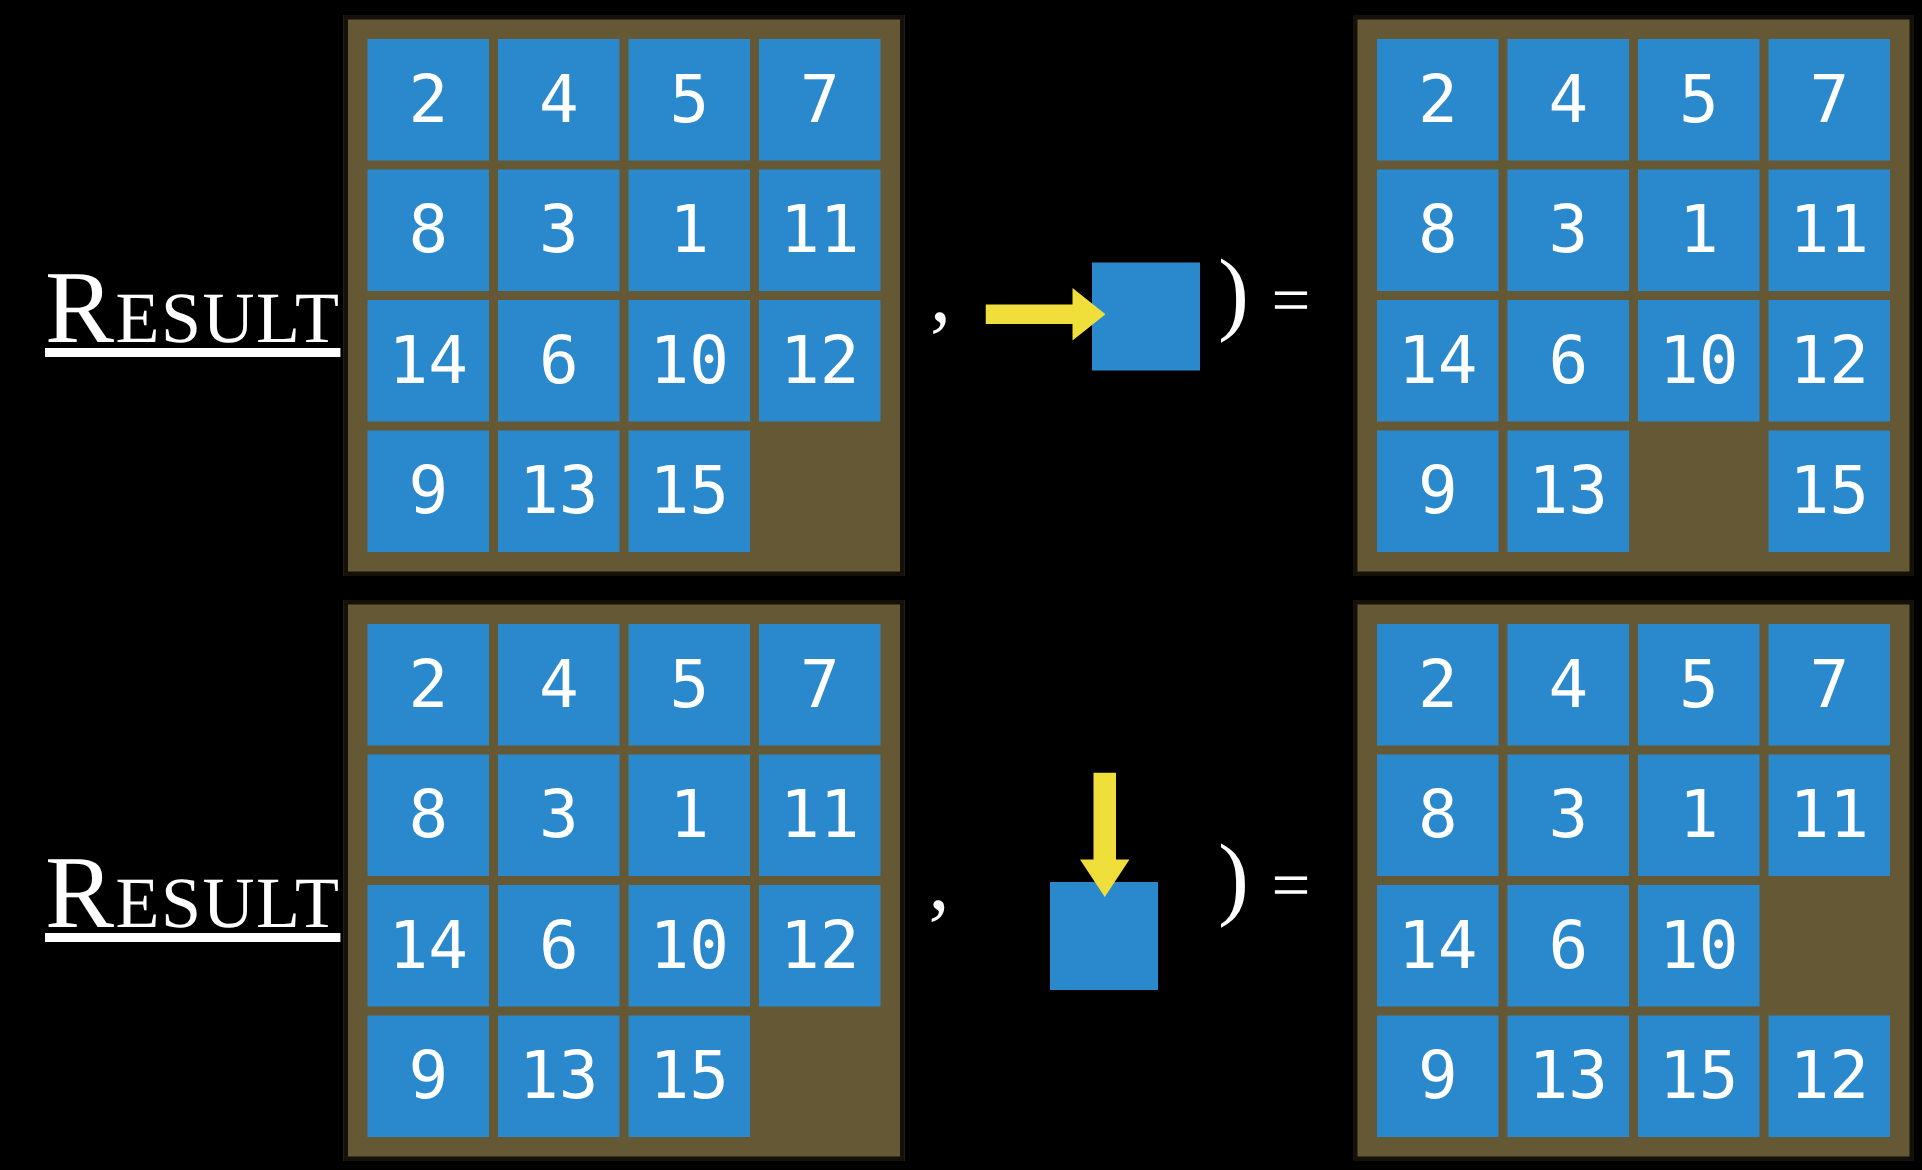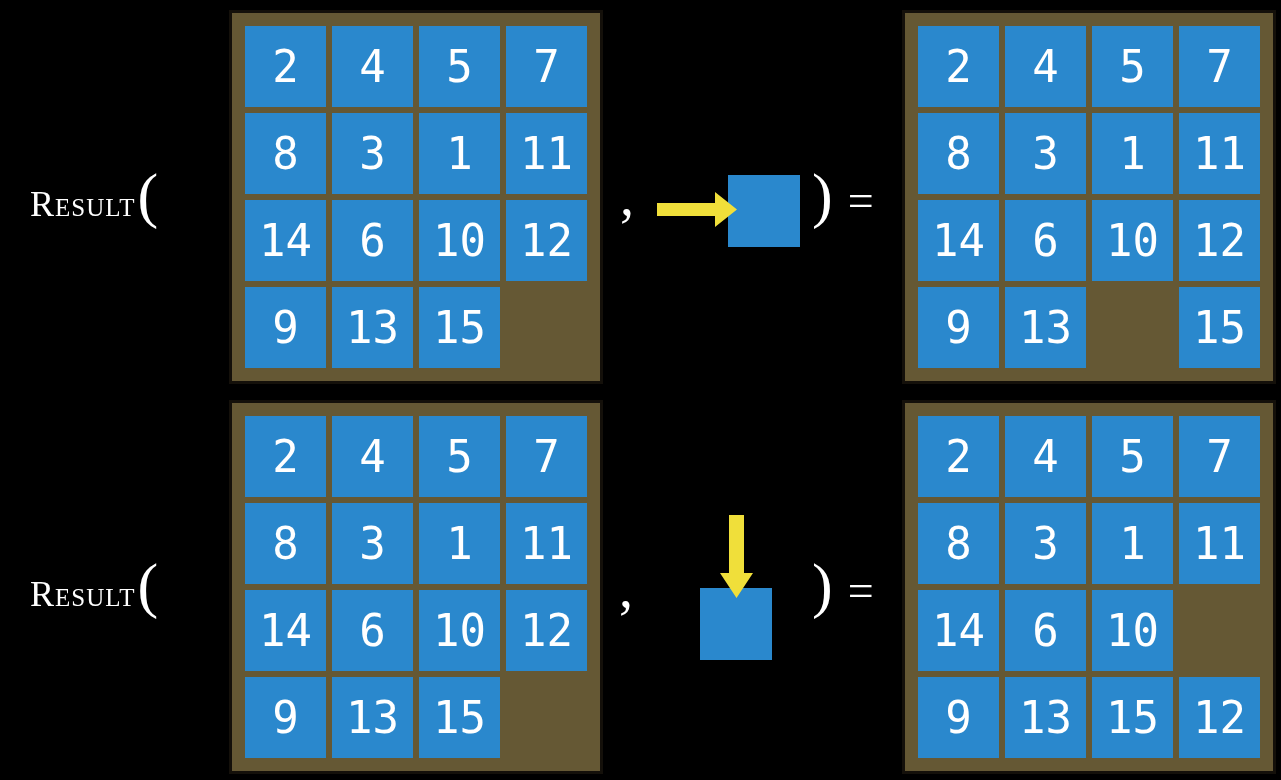--- a/index.html
+++ b/index.html
@@ -48,21 +48,21 @@
   
   .func-label {
     position: absolute;
     left: 30px;
     display: flex;
     align-items: baseline;
     color: var(--number-white, #fff);
     font-family: "Liberation Serif", "DejaVu Serif", serif;
     white-space: nowrap;
   }
-  .func-label .name  { font-size: 36px; font-variant: small-caps; letter-spacing: 1px; line-height: 1.2; }
+  .func-label .name  { font-size: 69px; font-variant: small-caps; letter-spacing: 1px; line-height: 1.2; text-decoration: underline; }
   .func-label .paren { font-size: 62px; margin-left: 2px; line-height: 1; }
   .r1.func-label { top: 164px; }
   .r2.func-label { top: 554px; }
 
   
   .comma {
     position: absolute;
     color: var(--number-white, #fff);
     font-family: "Liberation Serif", "DejaVu Serif", serif;
     font-size: 56px;

